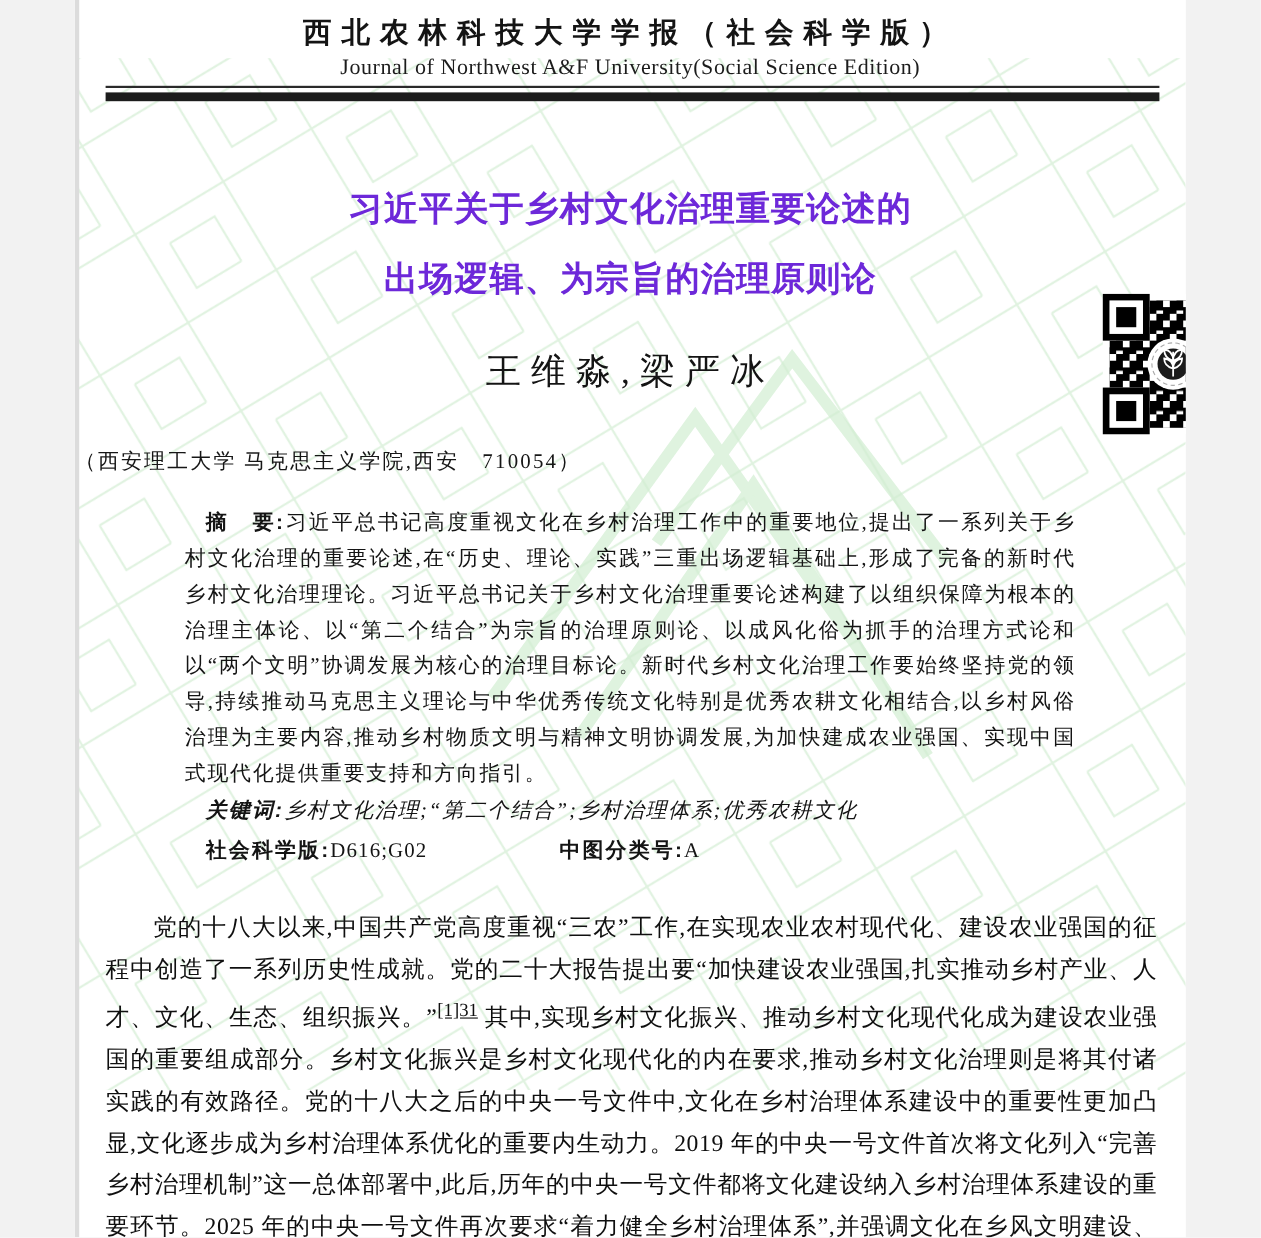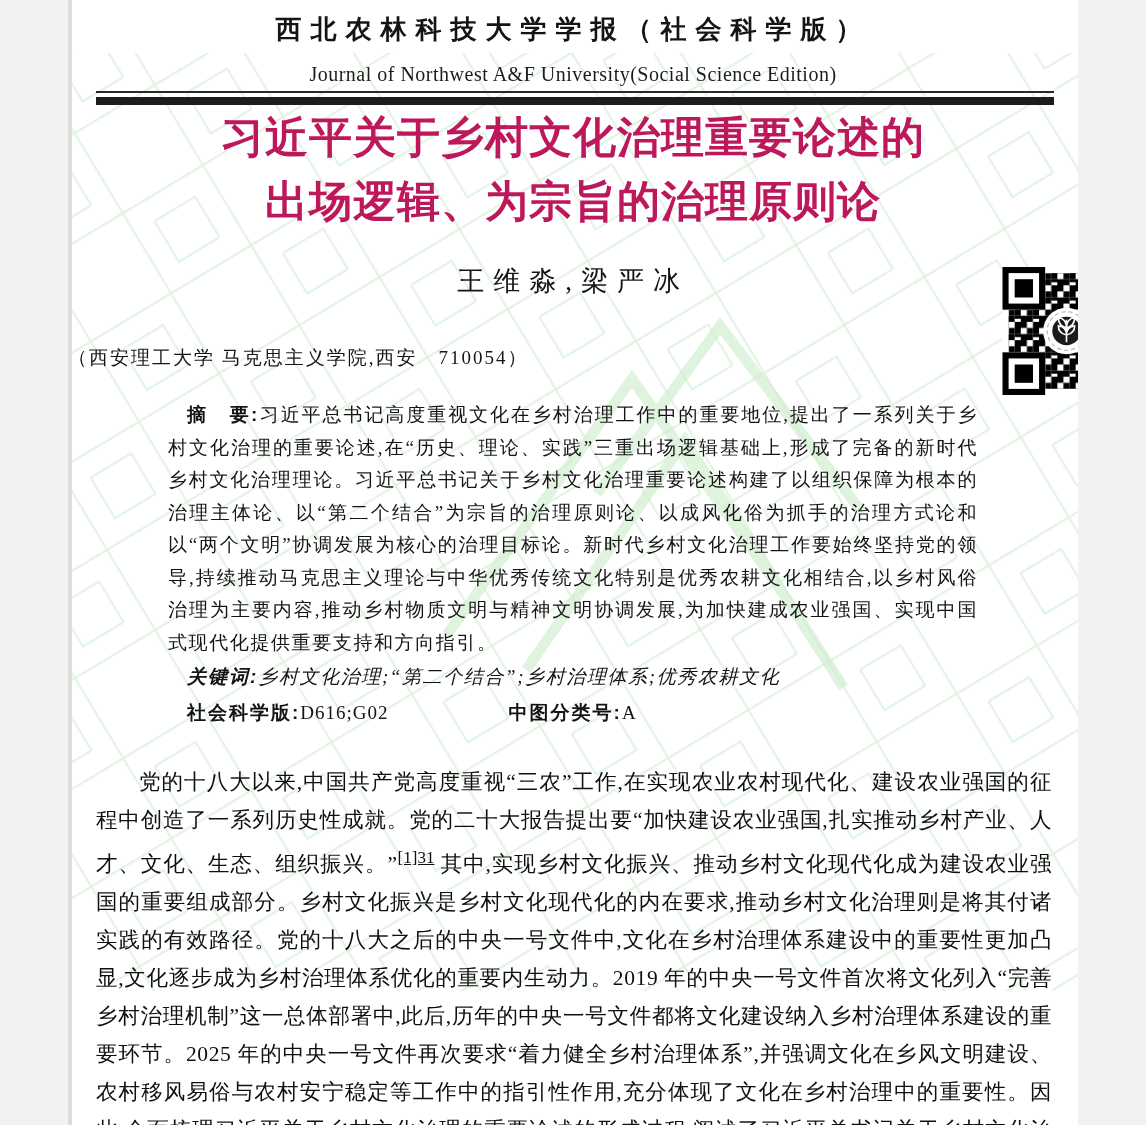--- a/index.html
+++ b/index.html
@@ -22,36 +22,36 @@
   }
   .content { position: relative; z-index: 1; }
 
   
   .journal-header { text-align: center; padding-top: 12px; }
   .journal-name-zh {
     font-family: "Liberation Serif", "DejaVu Serif", serif;
     font-weight: bold; font-size: 26px; letter-spacing: 9px; color: #141414;
   }
   .journal-name-en {
-    font-size: 20px; margin-top: 16px; color: #1c1c1c; letter-spacing: 0.5px; font-family: Liberation Serif, serif;
+    font-size: 20px; margin-top: 3px; color: #1c1c1c; letter-spacing: 0.5px; font-family: Liberation Serif, serif;
   }
   .rules { margin: 5px 24px 0 28px; }
   .rule-thin { height: 2px; background: #2a2a2a; }
   .rule-thick { height: 8px; background: #1c1c1c; margin-top: 4px; }
 
   
   .article-title {
-    text-align: center;
+    margin-top: 66px; text-align: center;
     font-family: "Liberation Sans", "DejaVu Sans", sans-serif;
-    font-weight: bold; font-size: 43px; line-height: 64px;
-    letter-spacing: 1px; color: #be185d;
+    font-weight: bold; font-size: 31px; line-height: 64px;
+    letter-spacing: 1px; color: #6d28d9;
   }
   .authors {
     margin-top: 30px; text-align: center;
-    font-size: 27px; letter-spacing: 9px; color: #141414;
+    font-size: 32px; letter-spacing: 9px; color: #141414;
   }
   .affiliation {
     margin-top: 46px; text-align: left;
     font-size: 19px; letter-spacing: 2px; color: #161616;
   }
 
   
   .qr-code { position: absolute; left: 934px; top: 267px; width: 129px; height: 128px; z-index: 2; }
 
   

